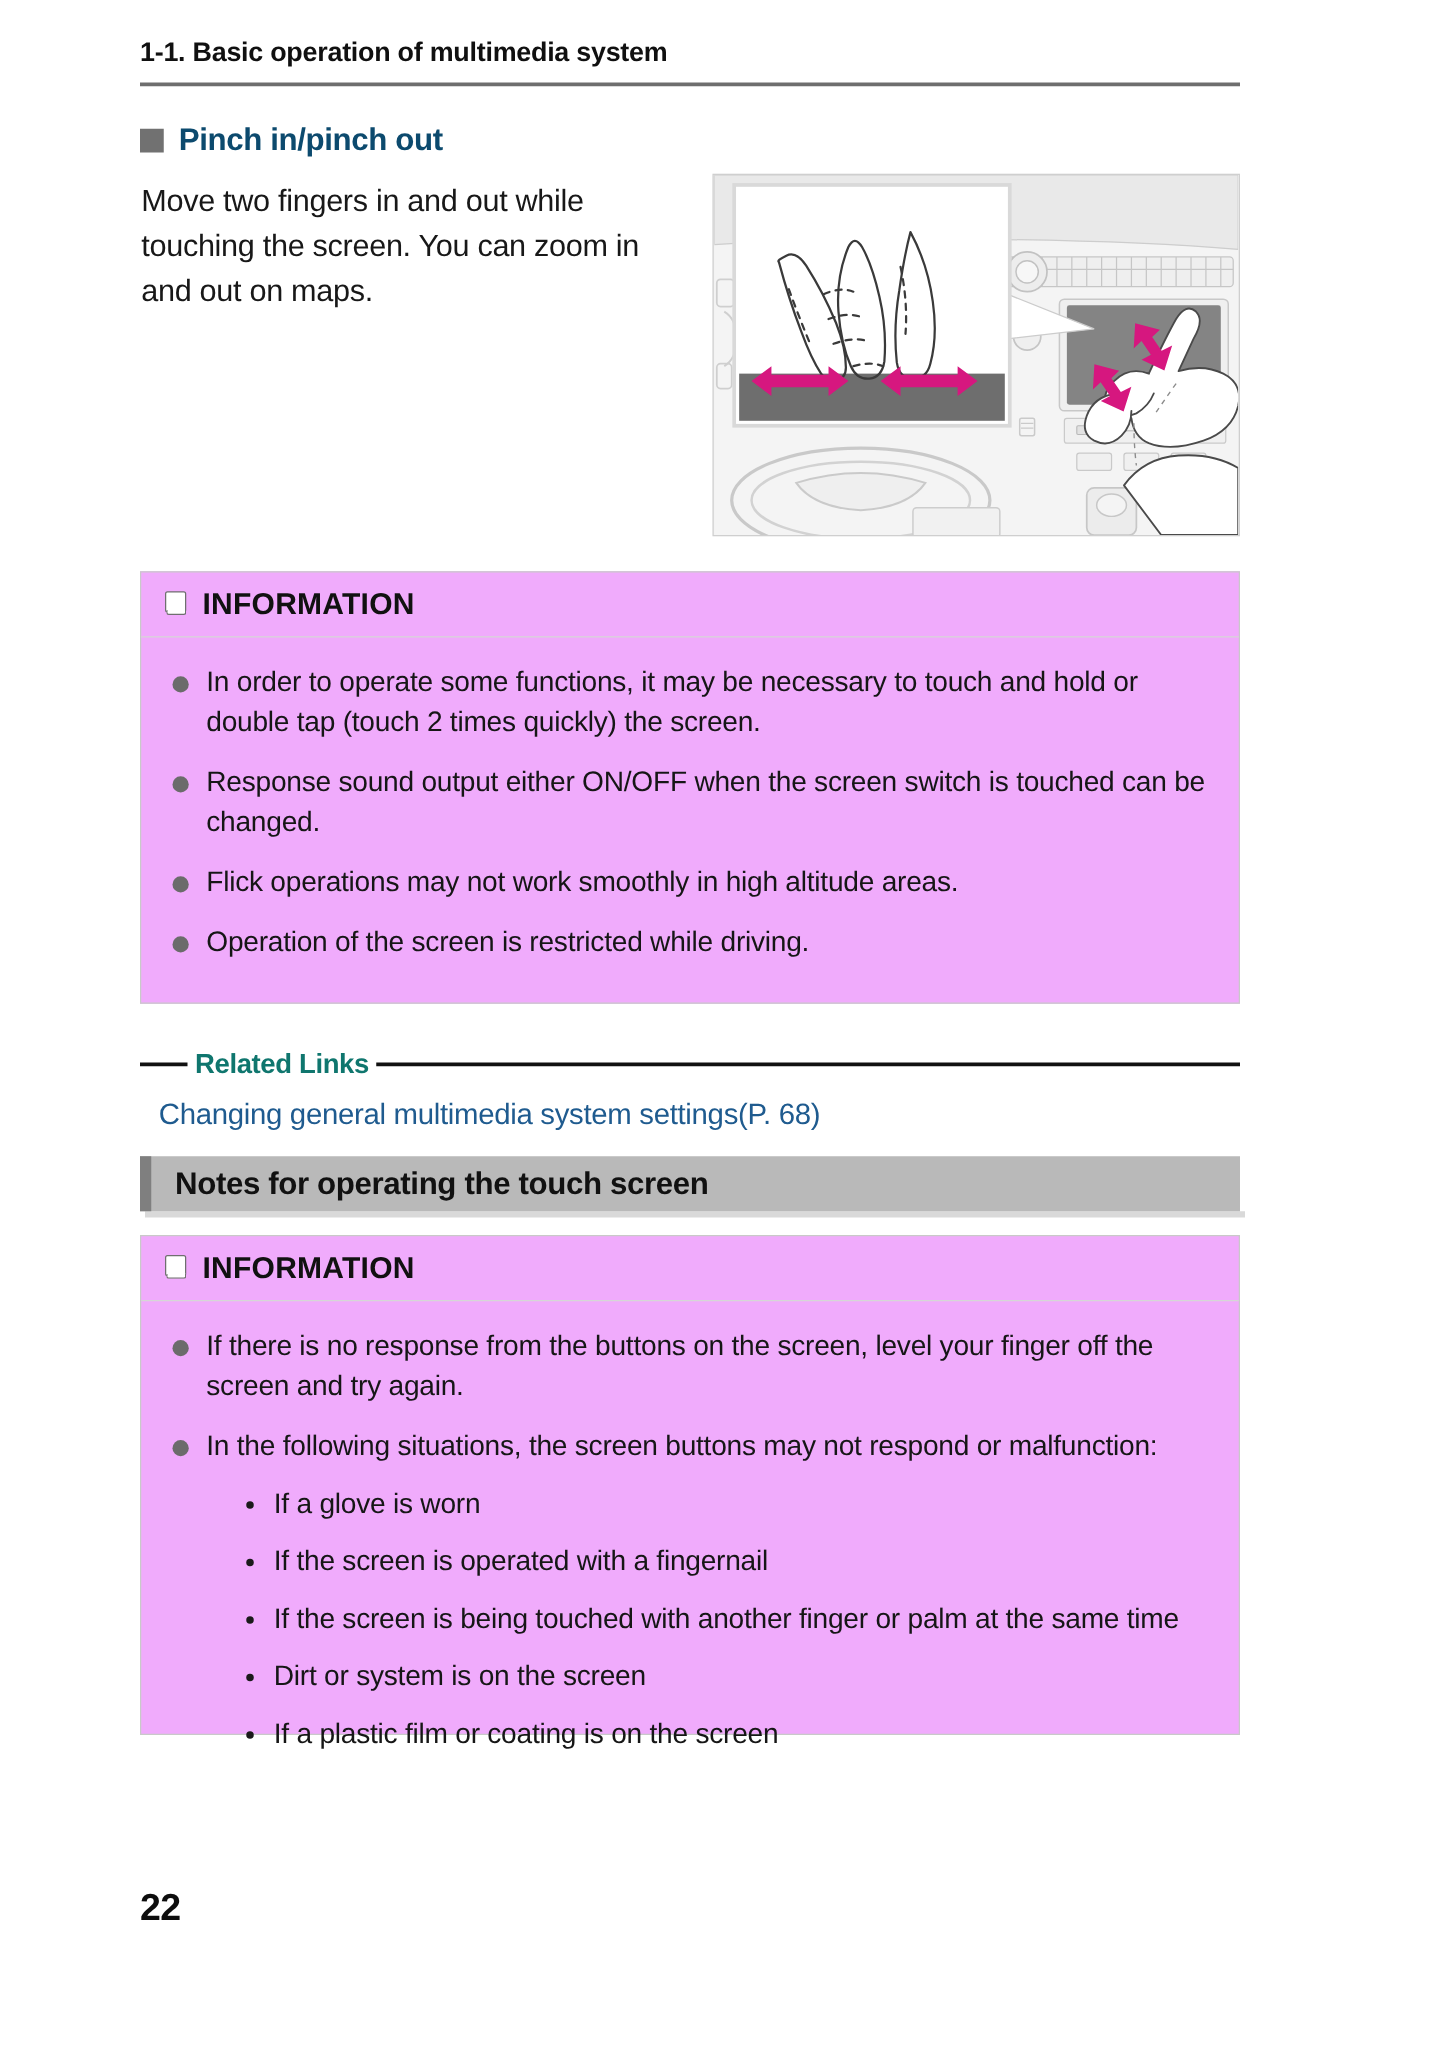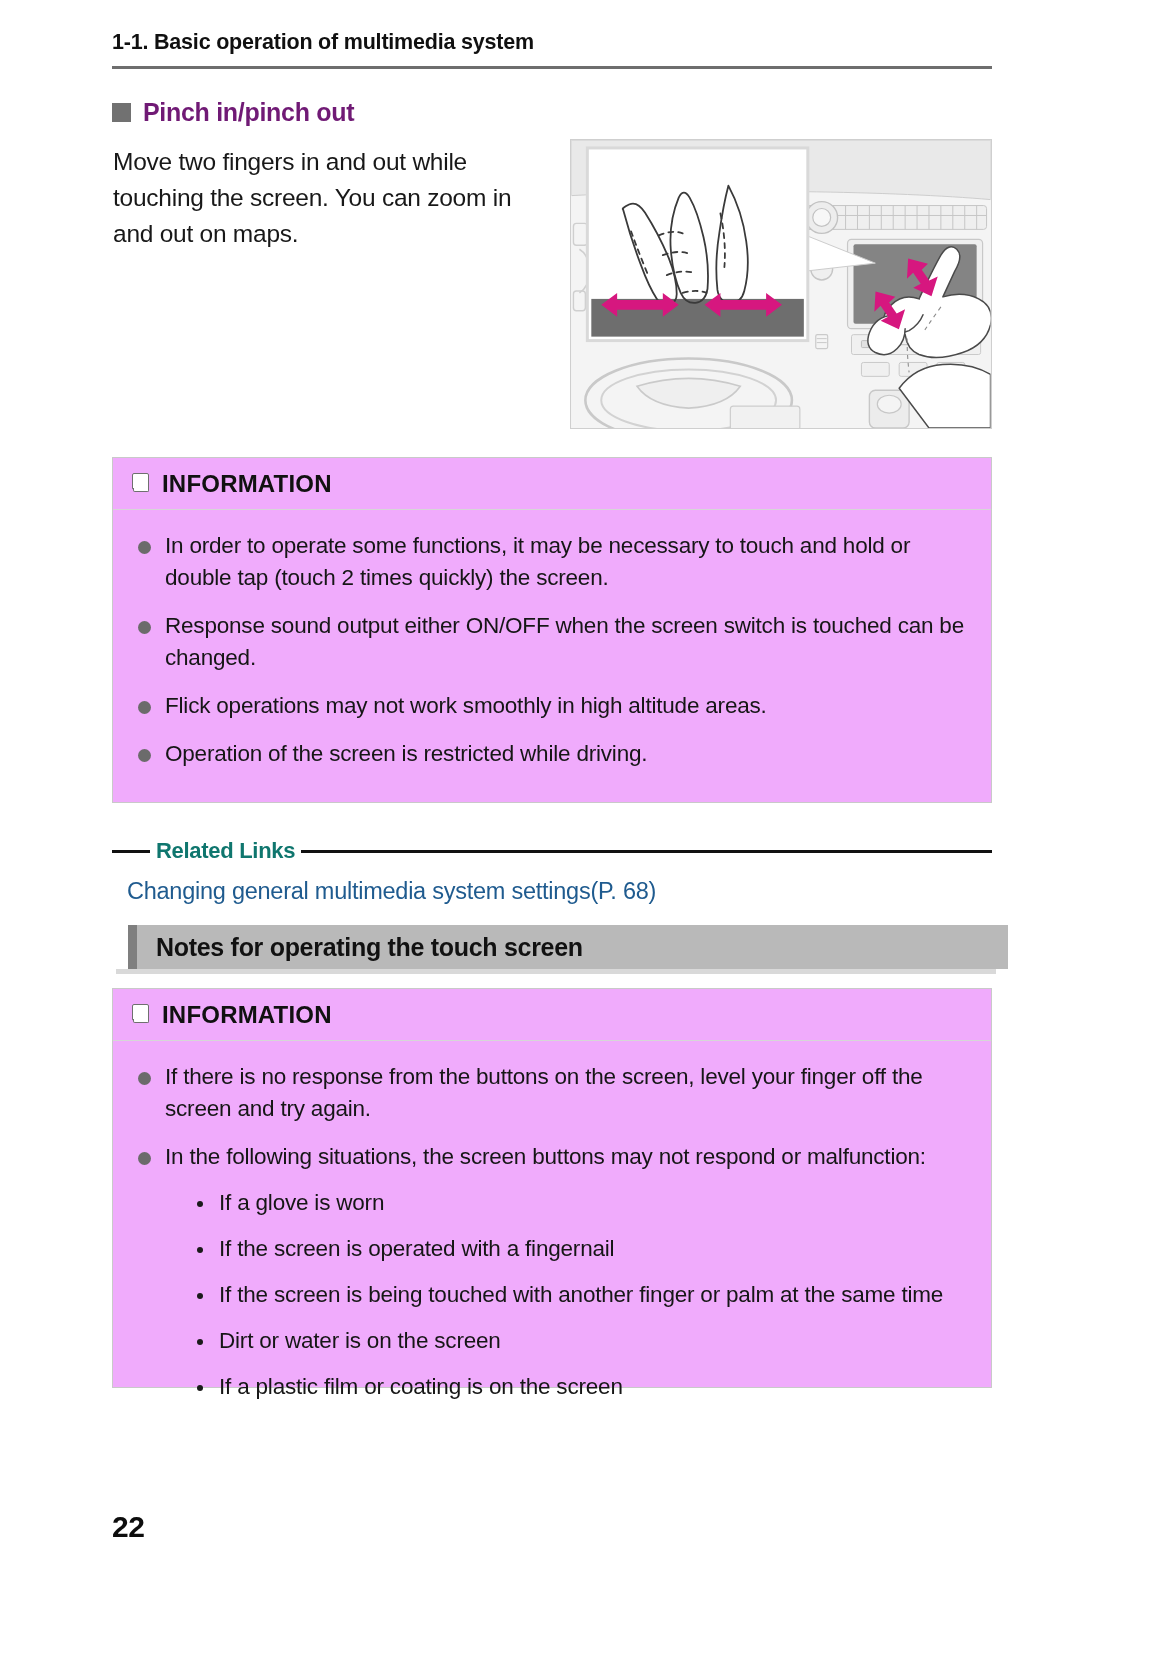--- a/index.html
+++ b/index.html
@@ -43,21 +43,21 @@
   }
   .sq-bullet {
     width: 19px; height: 19px;
     background: #717171;
     flex: 0 0 auto;
   }
   .sq-heading-text {
     font-size: 25px;
     font-weight: bold;
     letter-spacing: -0.3px;
-    color: #701a75;
+    color: #0c4a6e;
   }
 
   
   .intro {
     position: absolute;
     left: 113px; top: 144px;
     width: 440px;
     font-size: 24.5px;
     line-height: 36px;
     letter-spacing: -0.25px;
@@ -183,21 +183,21 @@
     letter-spacing: -0.25px;
     color: #1f5b8f;
   }
 
   
   .gray-bar {
     position: absolute;
     left: 112px; top: 925px;
     width: 880px; height: 44px;
     background: #b9b9b9;
-    display: flex; align-items: center; margin-left: 16px;
+    display: flex; align-items: center;
   }
   .gray-bar-accent {
     width: 9px; height: 100%;
     background: #7f7f7f;
     flex: 0 0 auto;
   }
   .gray-bar-label {
     font-size: 25px; font-weight: bold;
     letter-spacing: -0.3px;
     color: #111;
@@ -394,21 +394,21 @@
     <div class="info-body">
       <ul class="dots">
         <li>If there is no response from the buttons on the screen, level your finger off the screen and try again.</li>
         <li>
           <span>In the following situations, the screen buttons may not respond or malfunction:</span>
           <div class="sublist-wrap">
             <ul class="subdots">
               <li>If a glove is worn</li>
               <li>If the screen is operated with a fingernail</li>
               <li>If the screen is being touched with another finger or palm at the same time</li>
-              <li>Dirt or water is on the screen</li>
+              <li>Dirt or system is on the screen</li>
               <li>If a plastic film or coating is on the screen</li>
             </ul>
           </div>
         </li>
       </ul>
     </div>
   </div>
 
   <div class="page-num">22</div>
 

